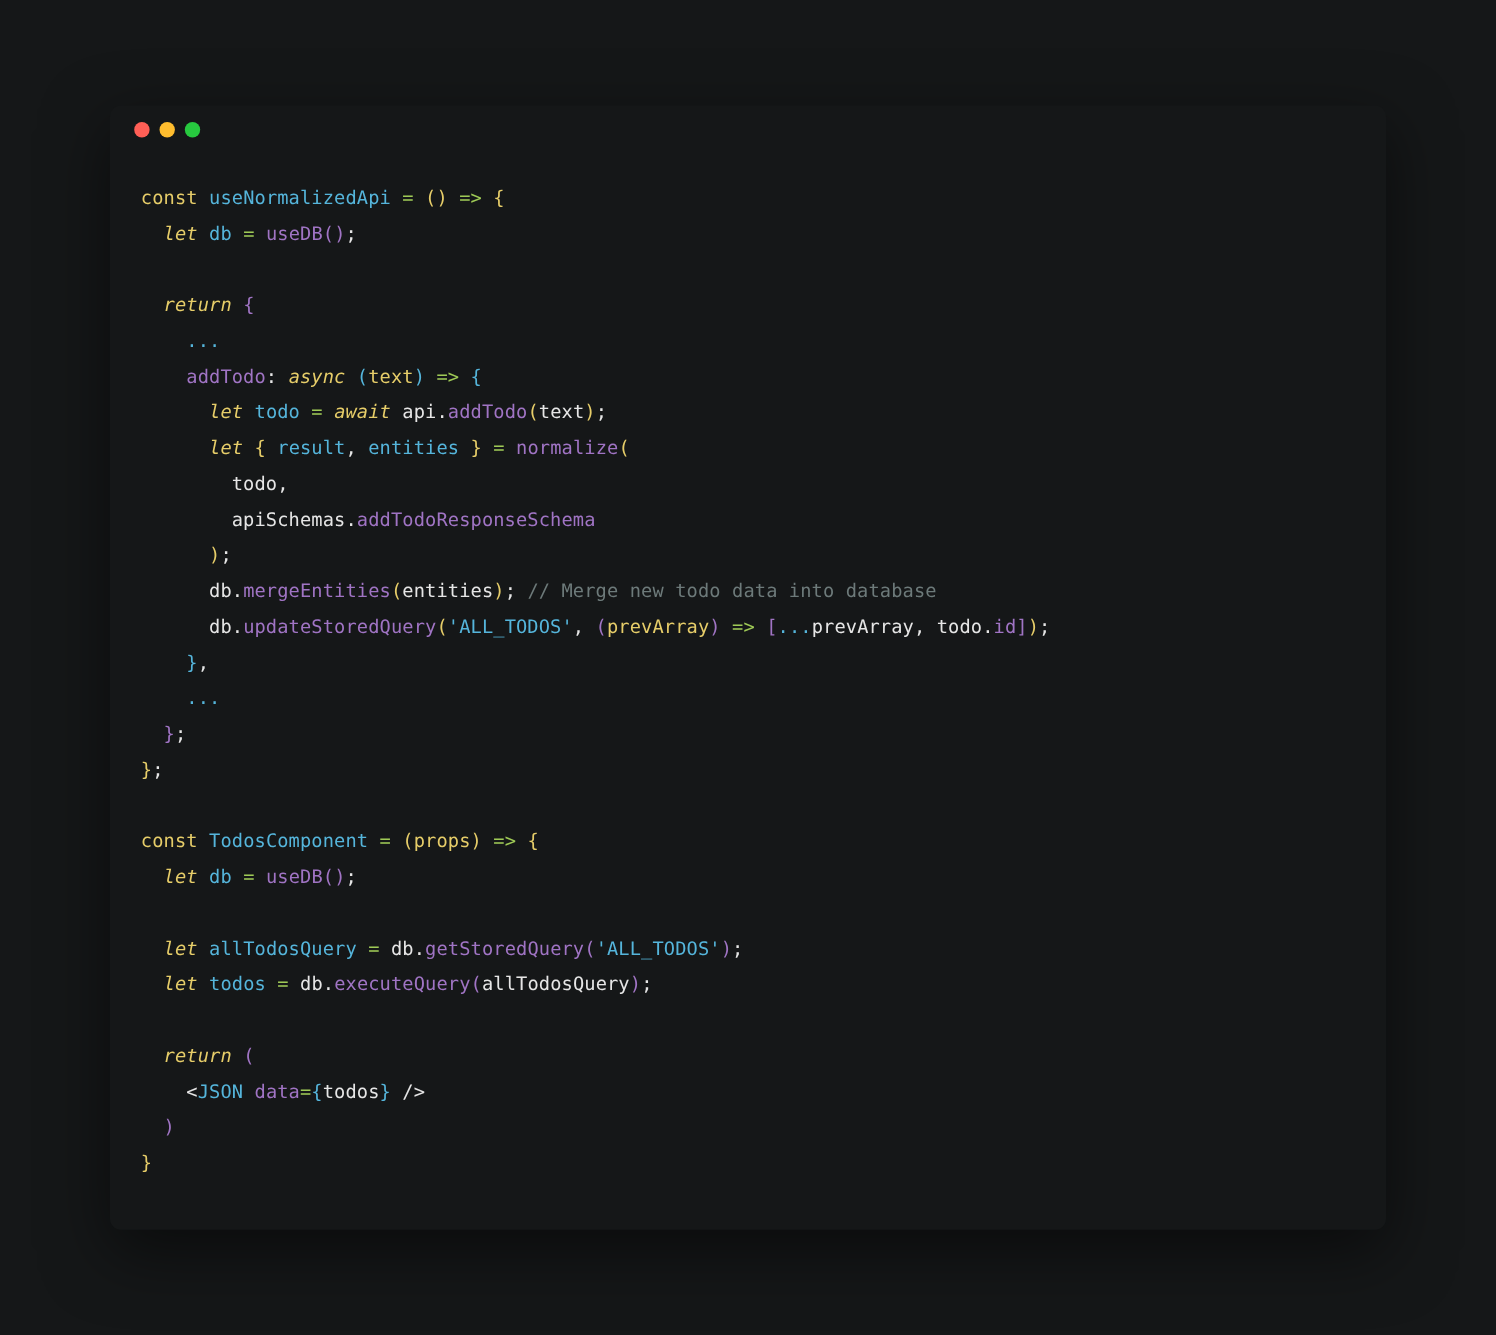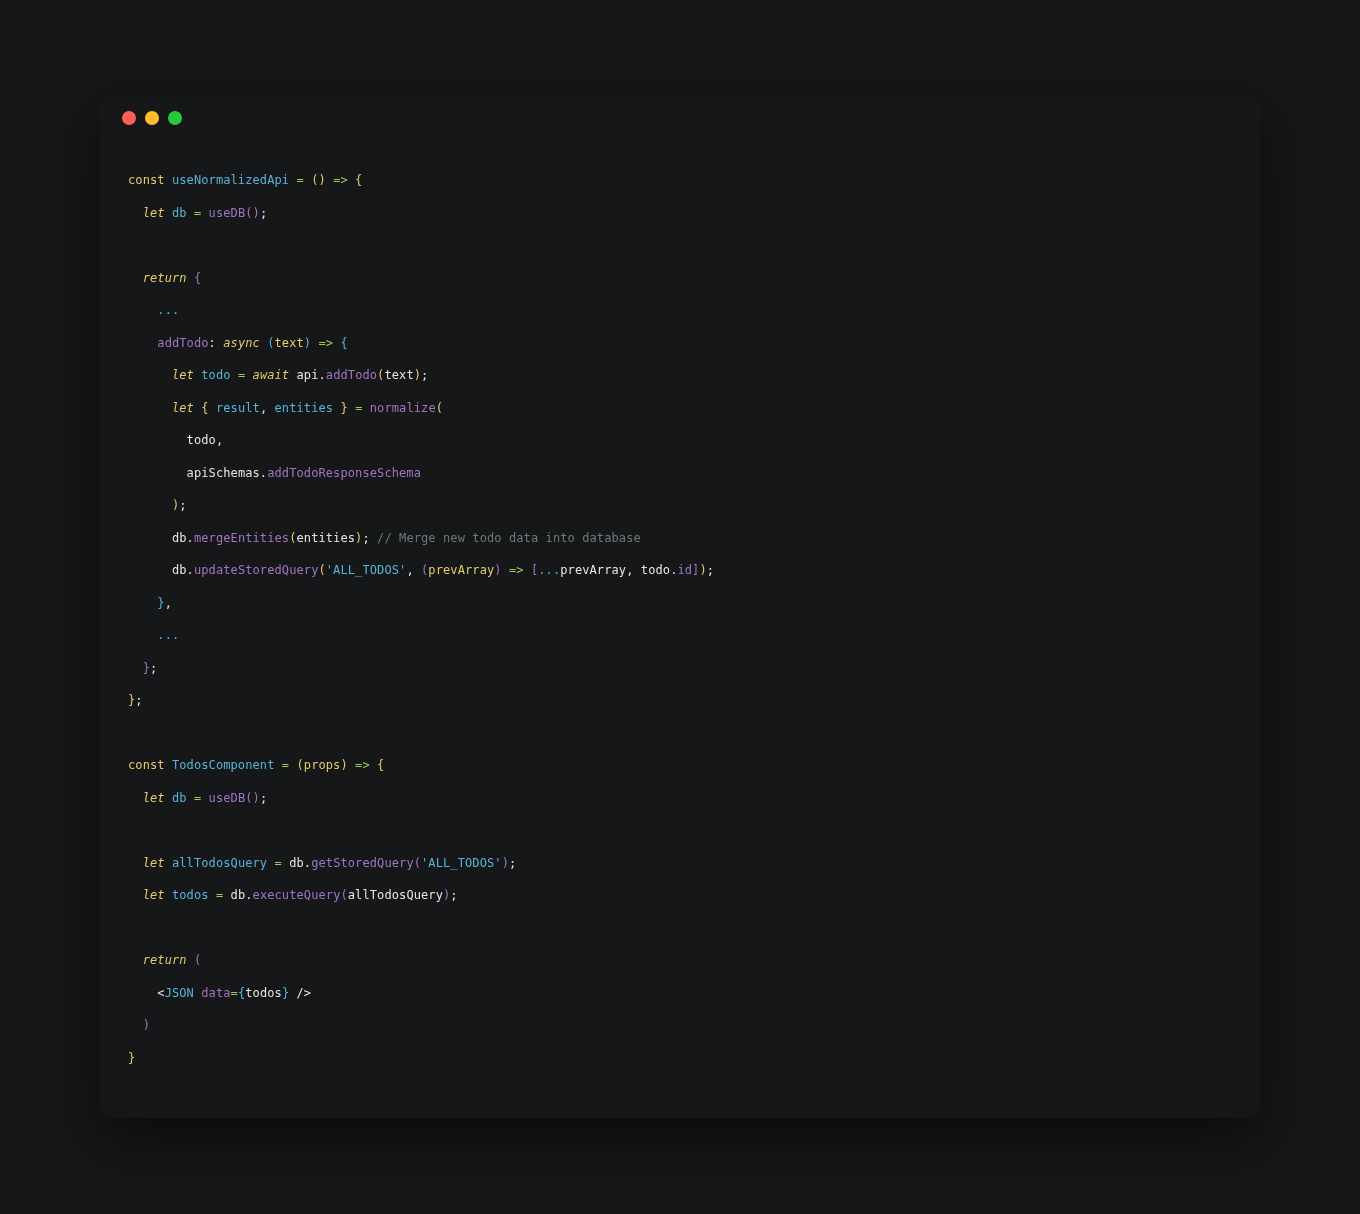--- a/index.html
+++ b/index.html
@@ -33,21 +33,21 @@
   .traffic-light {
     width: 14px;
     height: 14px;
     border-radius: 50%;
   }
   .tl-red { background: #ff5f56; }
   .tl-yellow { background: #ffbd2e; }
   .tl-green { background: #27c93f; }
   .code-area {
     padding: 24px 28px 44px 28px;
-    font-size: 12px;
+    font-size: 17px;
     line-height: 32.5px;
     white-space: pre;
     color: #e6e6e6;
     letter-spacing: 0.1px;
   }
   .tok-kw { color: #e6cd69; font-style: italic; }
   .tok-const { color: #e6cd69; }
   .tok-name-decl { color: #55b5db; }
   .tok-op { color: #9fca56; }
   .tok-arrow { color: #9fca56; }

